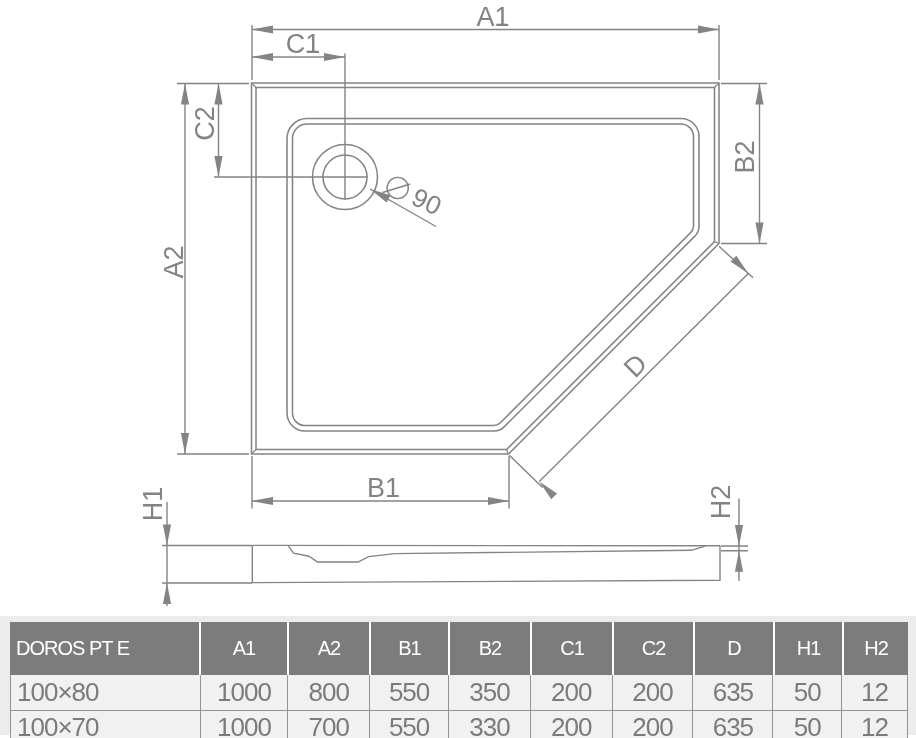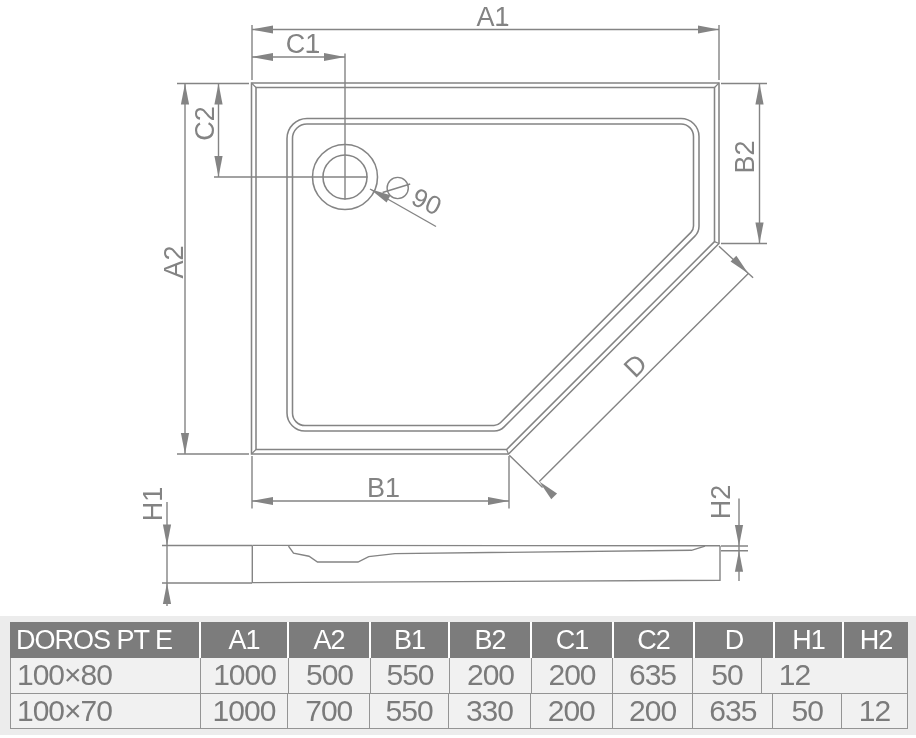--- a/index.html
+++ b/index.html
@@ -1,22 +1,22 @@
 <!DOCTYPE html>
 <html><head>
 <meta charset="utf-8">
 <style>
   html,body{margin:0;padding:0;width:916px;height:738px;background:#ffffff;overflow:hidden}
   *{box-sizing:border-box}
   body{font-family:"Liberation Sans",sans-serif}
   #band{position:absolute;left:0;top:616px;width:916px;height:119px;background:#ececec}
   #tbl{position:absolute;left:10px;top:622px;width:898px;color:#7b7b7b}
   .row{display:flex;width:898px}
-  .hrow{height:36px;background:#7c7c7c;color:#fff;font-size:27px;letter-spacing:-1px}
-  .drow{height:35.5px;background:#f1f1f1;font-size:30px;letter-spacing:-1px}
+  .hrow{height:53px;background:#7c7c7c;color:#fff;font-size:20px;letter-spacing:-1px}
+  .drow{height:35.5px;background:#f1f1f1;font-size:26px;letter-spacing:-1px}
   .cell{display:flex;align-items:center;justify-content:center;overflow:hidden}
   .c0{width:189px;justify-content:flex-start;padding-left:6px}
   .c1{width:88px}.c2{width:82px}.c3{width:79px}.c4{width:82px}.c5{width:82px}
   .c6{width:81px}.c7{width:80px}.c8{width:69px}.c9{width:66px}
   .hrow .cell + .cell{border-left:2px solid #fff}
   .drow .cell + .cell{border-left:1.4px solid #949494}
   .drow{border-left:1.4px solid #949494;border-right:1.4px solid #949494;border-bottom:1.4px solid #949494}
 </style>
 </head>
 <body>
@@ -120,22 +120,23 @@
     <div class="cell c4">B2</div>
     <div class="cell c5">C1</div>
     <div class="cell c6">C2</div>
     <div class="cell c7">D</div>
     <div class="cell c8">H1</div>
     <div class="cell c9">H2</div>
   </div>
   <div class="row drow">
     <div class="cell c0">100×80</div>
     <div class="cell c1">1000</div>
-    <div class="cell c2">500</div>
+    <div class="cell c2">800</div>
     <div class="cell c3">550</div>
+    <div class="cell c4">350</div>
     <div class="cell c5">200</div>
     <div class="cell c6">200</div>
     <div class="cell c7">635</div>
     <div class="cell c8">50</div>
     <div class="cell c9">12</div>
   </div>
   <div class="row drow">
     <div class="cell c0">100×70</div>
     <div class="cell c1">1000</div>
     <div class="cell c2">700</div>

